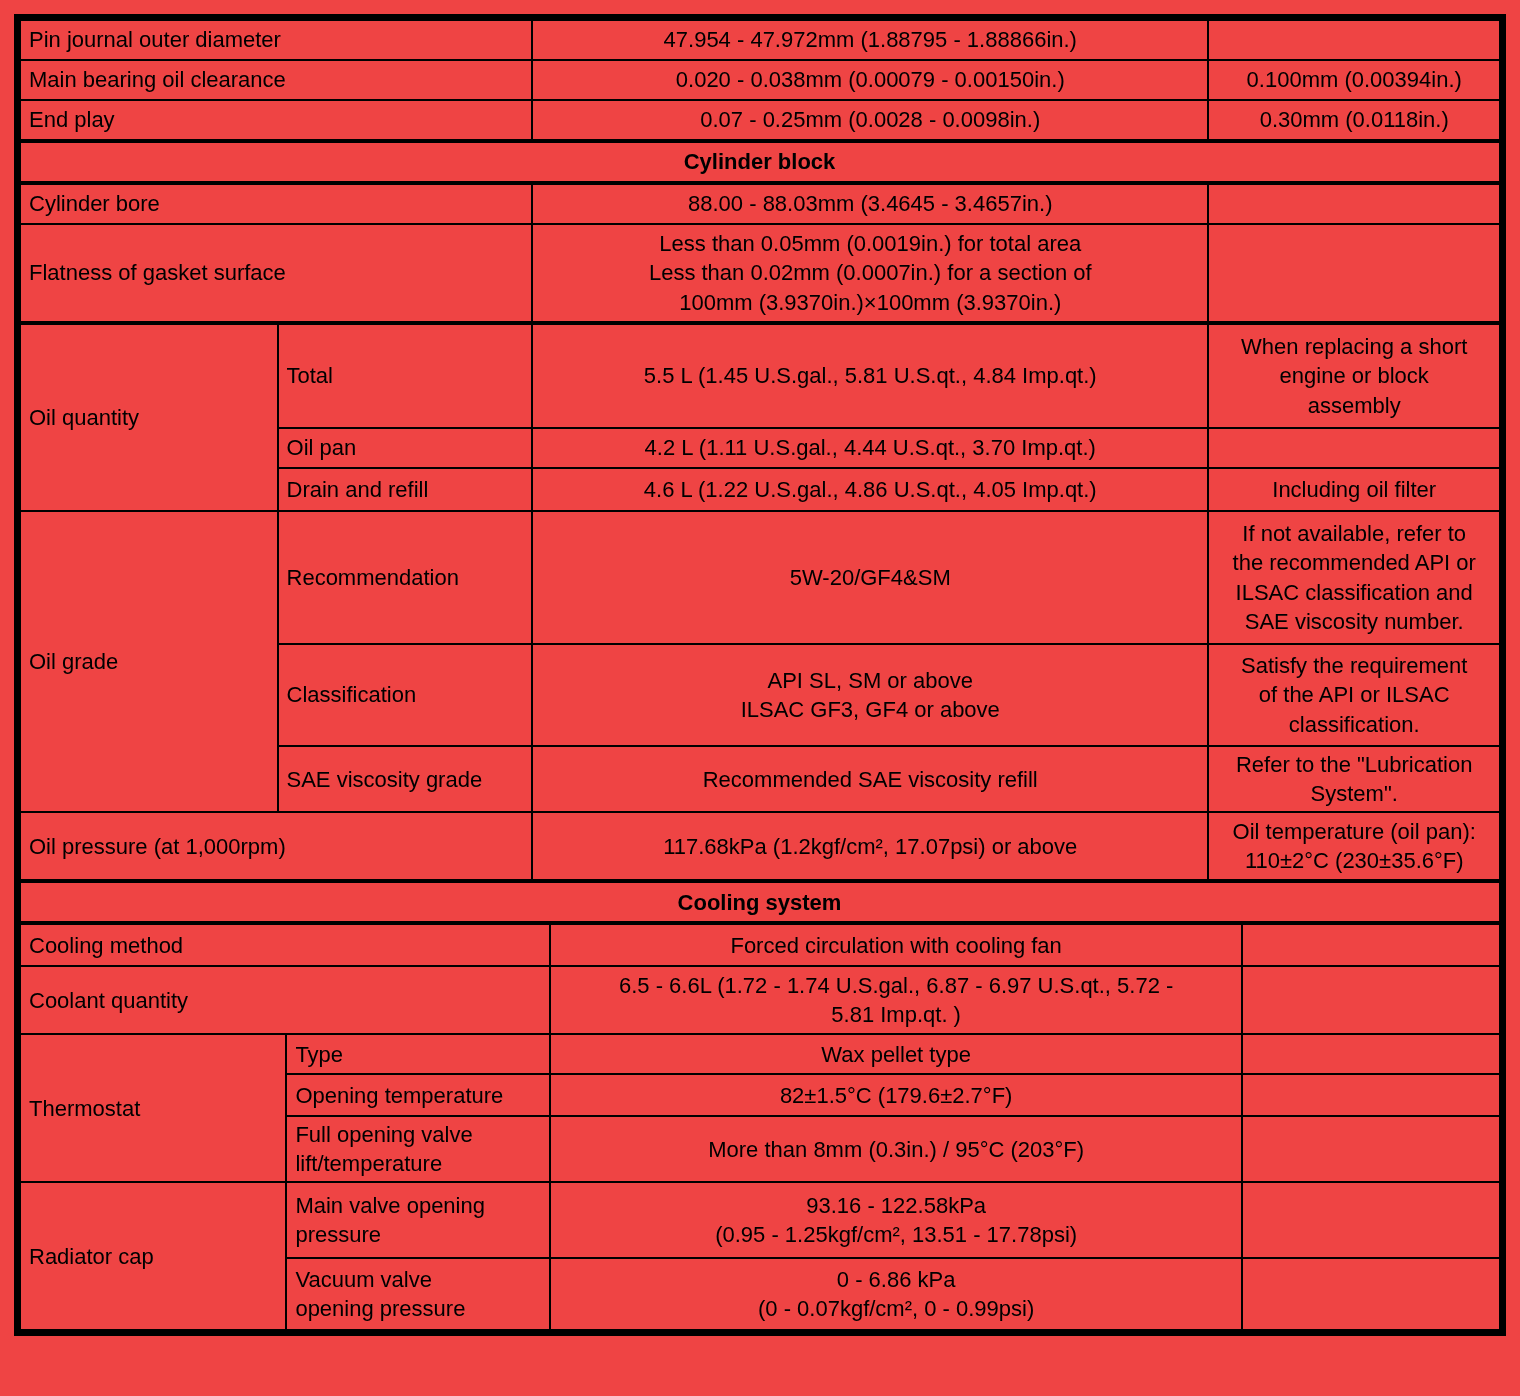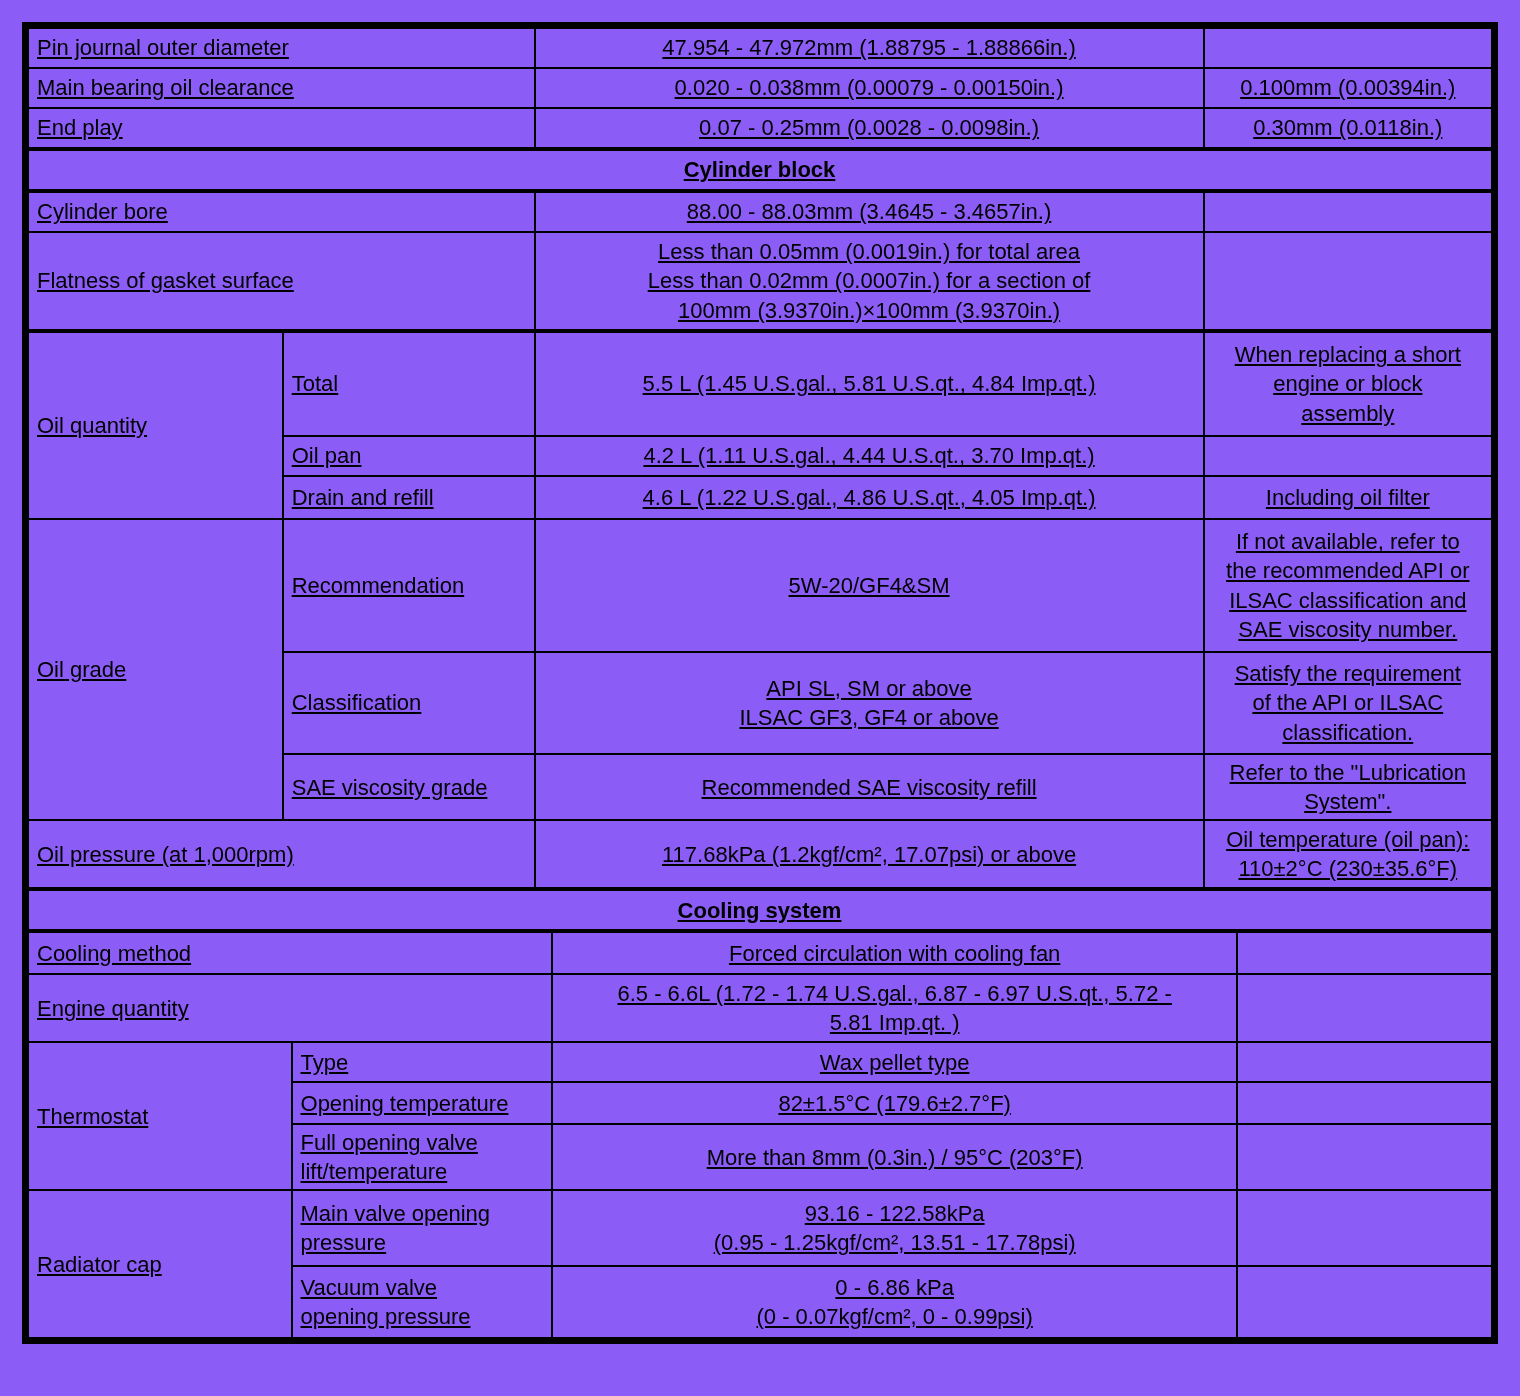--- a/index.html
+++ b/index.html
@@ -4,25 +4,24 @@
 <style>
   html, body {
     margin: 0;
     padding: 0;
     background: #ffffff;
   }
   .sheet {
     width: 1520px;
     height: 1396px;
     box-sizing: border-box;
-    padding: 22px;
-    background: #8b5cf6;
+    padding: 14px;
+    background: #ef4444;
     font-family: "Liberation Sans", "DejaVu Sans", sans-serif;
     color: #000000;
-    text-decoration: underline;
   }
   .spec-outer {
     border: 5px solid #000000;
   }
   table.spec {
     width: 100%;
     border-collapse: collapse;
     table-layout: fixed;
   }
   table.spec td {
@@ -196,21 +195,21 @@
           <col style="width:46.8%">
           <col style="width:17.4%">
         </colgroup>
       <tbody>
         <tr class="h42">
           <td class="lbl" colspan="2">Cooling method</td>
           <td class="val">Forced circulation with cooling fan</td>
           <td class="rem"></td>
         </tr>
         <tr class="h68">
-          <td class="lbl" colspan="2">Engine quantity</td>
+          <td class="lbl" colspan="2">Coolant quantity</td>
           <td class="val">6.5 - 6.6L (1.72 - 1.74 U.S.gal., 6.87 - 6.97 U.S.qt., 5.72 -
 5.81 Imp.qt. )</td>
           <td class="rem"></td>
         </tr>
         <tr class="h40">
           <td class="lbl" rowspan="3">Thermostat</td>
           <td class="lbl">Type</td>
           <td class="val">Wax pellet type</td>
           <td class="rem"></td>
         </tr>

